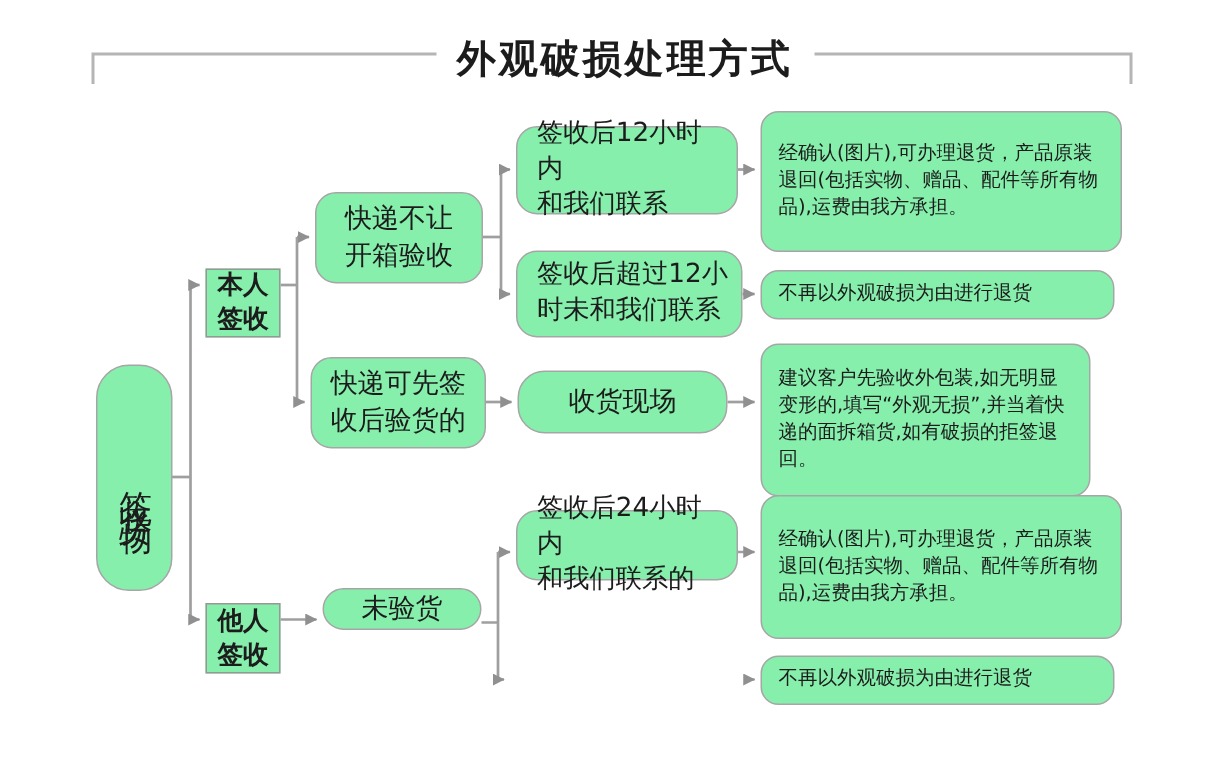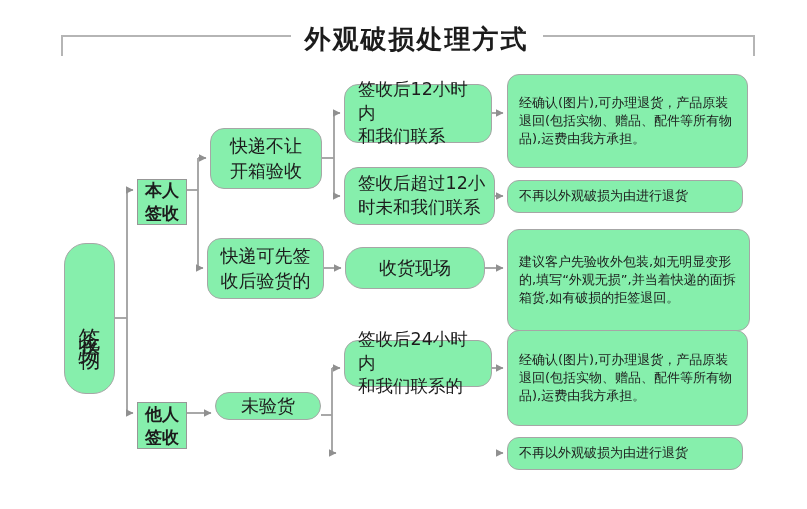--- a/index.html
+++ b/index.html
@@ -130,21 +130,21 @@
 收后验货的</div>
 
   <div class="node align-left" style="left:344px;top:84px;width:148px;height:59px;">签收后12小时内
 和我们联系</div>
   <div class="node align-left" style="left:344px;top:167px;width:151px;height:58px;">签收后超过12小
 时未和我们联系</div>
   <div class="node round-more" style="left:345px;top:247px;width:140px;height:42px;">收货现场</div>
 
   <div class="node para" style="left:507px;top:74px;width:241px;height:94px;">经确认(图片),可办理退货，产品原装退回(包括实物、赠品、配件等所有物品),运费由我方承担。</div>
   <div class="node para" style="left:507px;top:180px;width:236px;height:33px;">不再以外观破损为由进行退货</div>
-  <div class="node para" style="left:507px;top:229px;width:243px;height:102px;">建议客户先验收外包装,如无明显变形的,填写“外观无损”,并当着快递的面拆箱货,如有破损的拒签退回。</div>
+  <div class="node para" style="left:507px;top:229px;width:220px;height:102px;">建议客户先验收外包装,如无明显变形的,填写“外观无损”,并当着快递的面拆箱货,如有破损的拒签退回。</div>
 
   <div class="node round-more" style="left:215px;top:392px;width:106px;height:28px;">未验货</div>
   <div class="node align-left" style="left:344px;top:340px;width:148px;height:47px;">签收后24小时内
 和我们联系的</div>
 
   <div class="node para" style="left:507px;top:330px;width:241px;height:96px;">经确认(图片),可办理退货，产品原装退回(包括实物、赠品、配件等所有物品),运费由我方承担。</div>
   <div class="node para" style="left:507px;top:437px;width:236px;height:33px;">不再以外观破损为由进行退货</div>
 
 </div>
 

